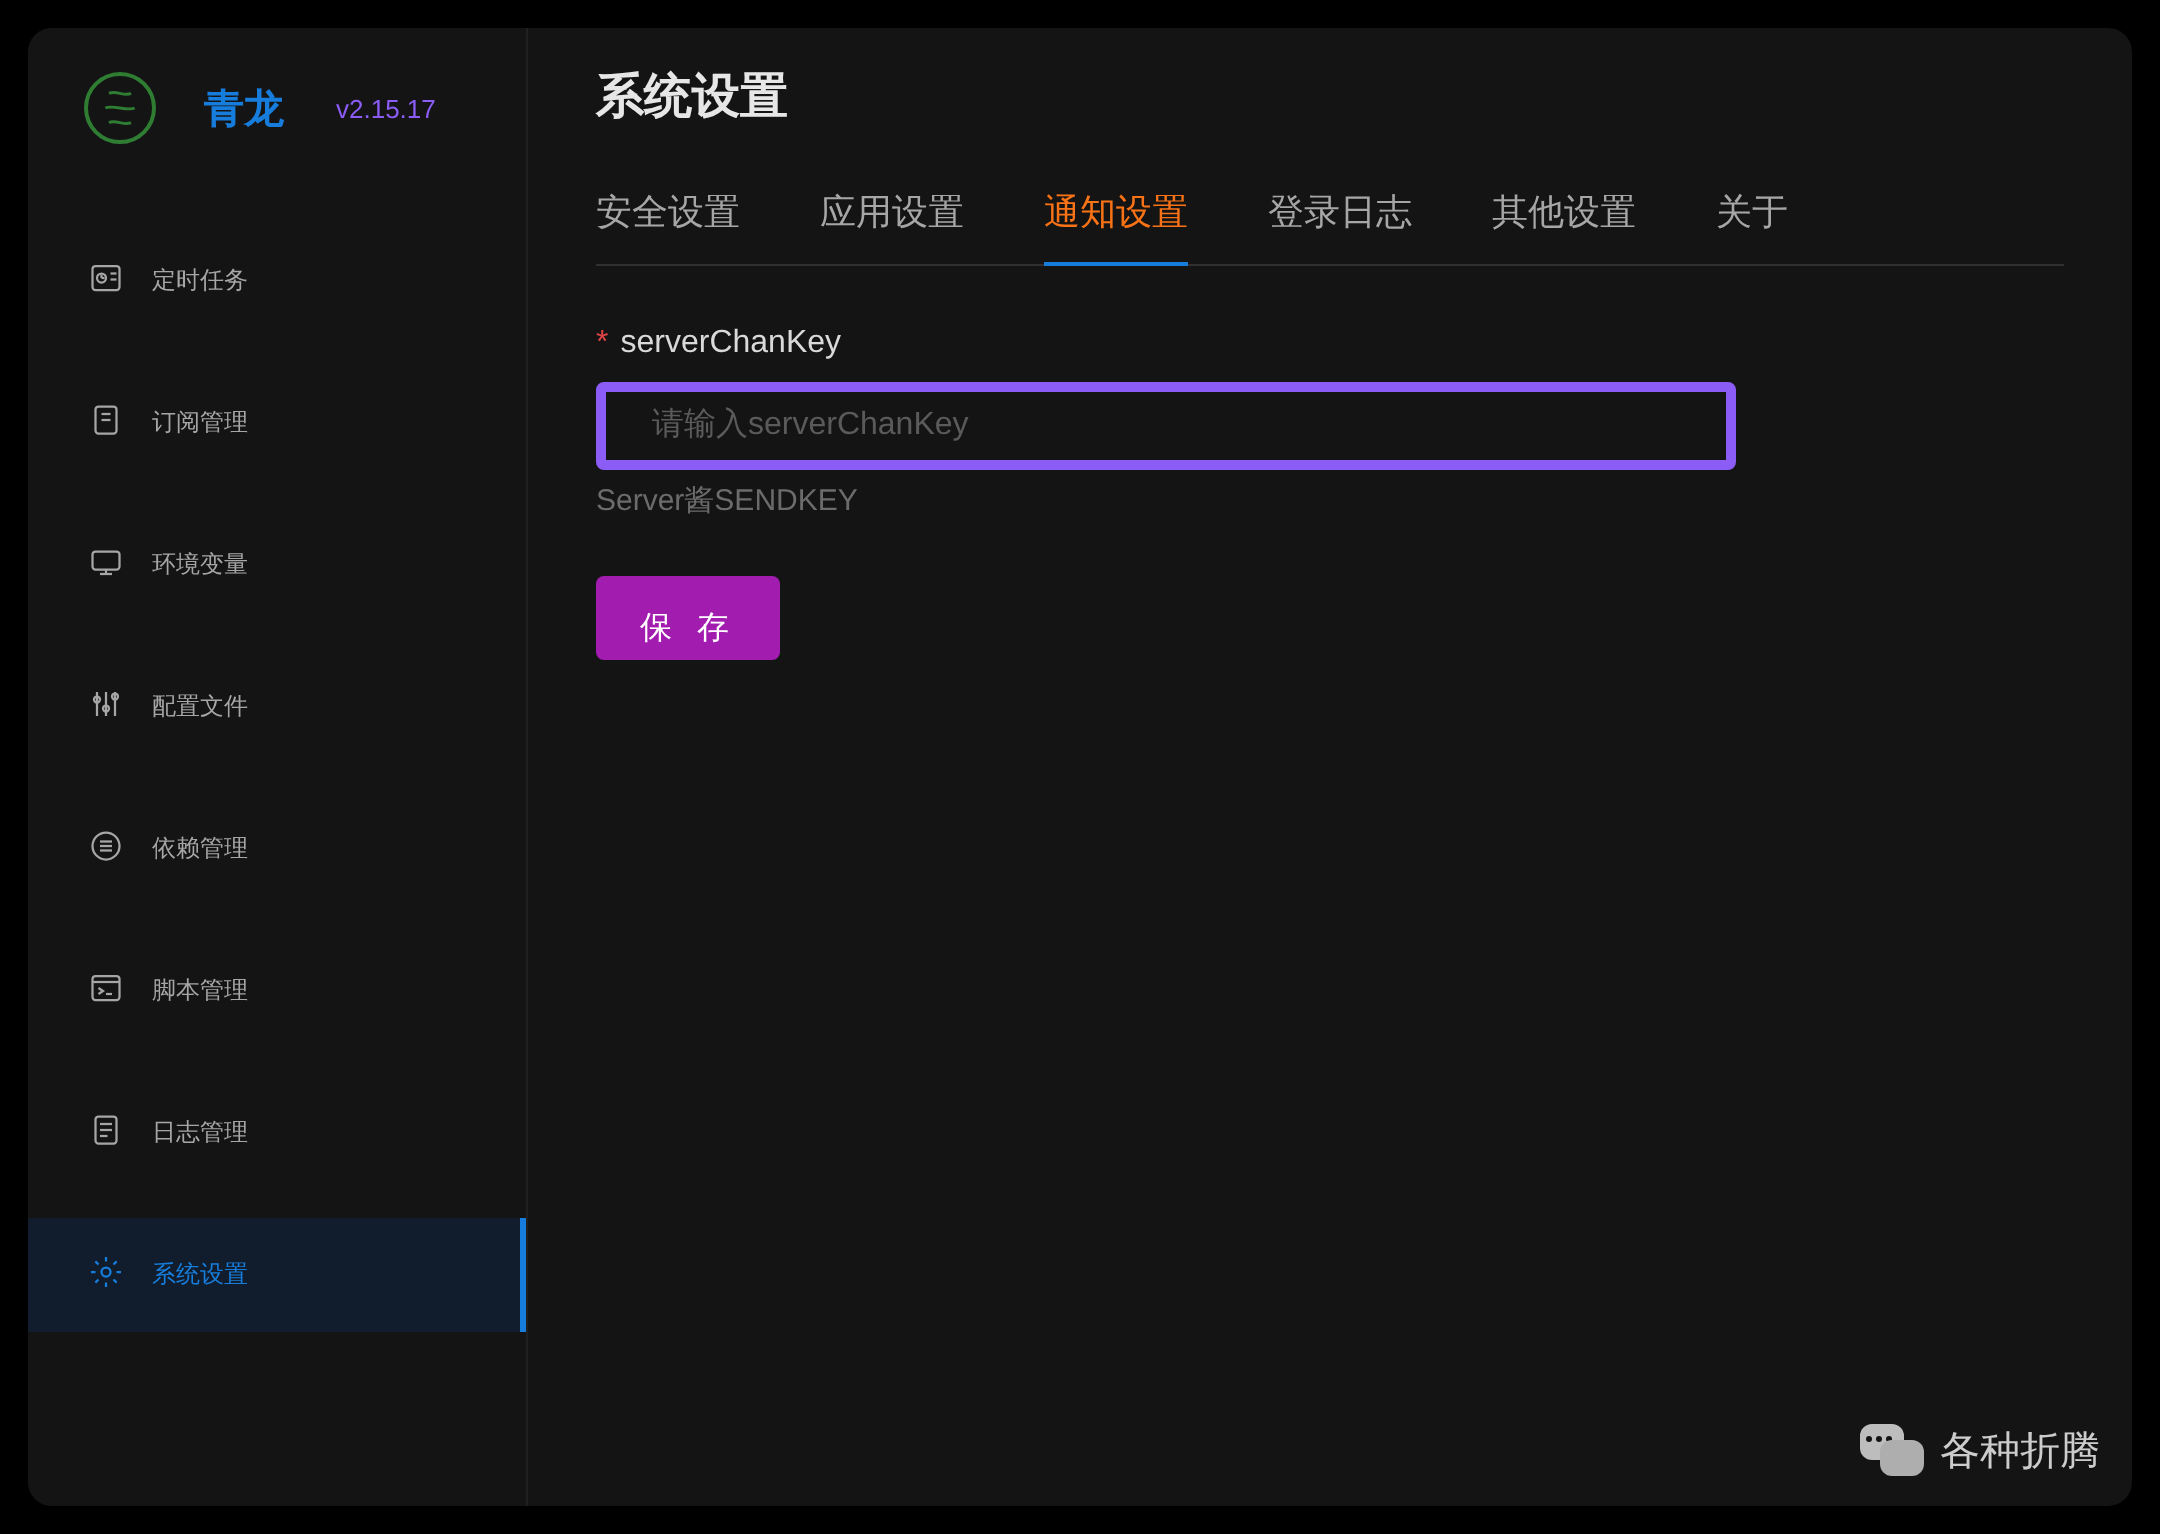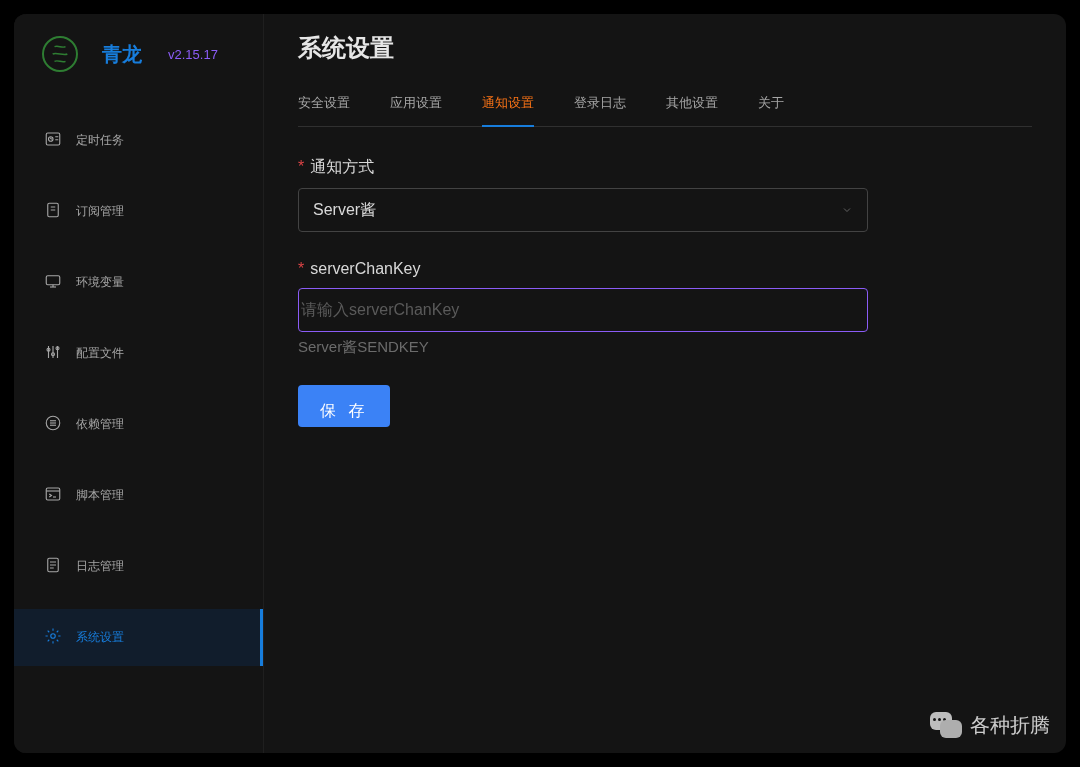--- a/index.html
+++ b/index.html
@@ -113,21 +113,21 @@
       margin-bottom: 20px;
     }
     .tabs {
       display: flex;
       gap: 40px;
       border-bottom: 1px solid #303030;
       margin-bottom: 30px;
     }
     .tab {
       padding: 10px 0 14px 0;
-      font-size: 13px;
+      font-size: 18px;
       color: #a6a6a6;
       cursor: pointer;
       position: relative;
     }
     .tab.active {
       color: #f97316;
     }
     .tab.active::after {
       content: "";
       position: absolute;
@@ -164,38 +164,38 @@
     .chevron-down {
       width: 12px;
       height: 12px;
       stroke: #7a7a7a;
       fill: none;
       stroke-width: 1.5;
     }
     .text-input {
       width: 100%;
       height: 44px;
-      padding: 0 2px;
-      border: 1px solid #8b5cf6;
+      padding: 0 23px;
+      border: 5px solid #8b5cf6;
       border-radius: 4px;
       background: #141414;
       color: #d9d9d9;
       font-size: 16px;
       outline: none;
     }
     .text-input::placeholder { color: #5a5a5a; }
     .help-text {
       color: #6b6b6b;
       font-size: 15px;
       margin-top: 6px;
     }
     .save-btn {
       height: 42px;
       padding: 16px 22px;
-      background: #3b82f6;
+      background: #a21caf;
       color: #fff;
       border: none;
       border-radius: 4px;
       font-size: 16px;
       cursor: pointer;
       letter-spacing: 4px;
     }
     
     .watermark {
       position: absolute;
@@ -318,31 +318,20 @@
 
     <div class="tabs" id="tabs">
         <div class="tab">安全设置</div>
         <div class="tab">应用设置</div>
         <div class="tab active">通知设置</div>
         <div class="tab">登录日志</div>
         <div class="tab">其他设置</div>
         <div class="tab">关于</div>
       </div>
 
-    <div class="form-group">
-      <label class="form-label">
-        <span class="req">*</span><span>通知方式</span>
-      </label>
-      <div class="select-box">
-        <span>Server酱</span>
-        <svg class="chevron-down" viewBox="0 0 24 24">
-            <polyline points="6 9 12 15 18 9"></polyline>
-          </svg>
-      </div>
-    </div>
 
     <div class="form-group">
       <label class="form-label">
         <span class="req">*</span><span>serverChanKey</span>
       </label>
       <input class="text-input" type="text" placeholder="请输入serverChanKey" style="">
       <div class="help-text">Server酱SENDKEY</div>
     </div>
 
     <button class="save-btn">保 存</button>

